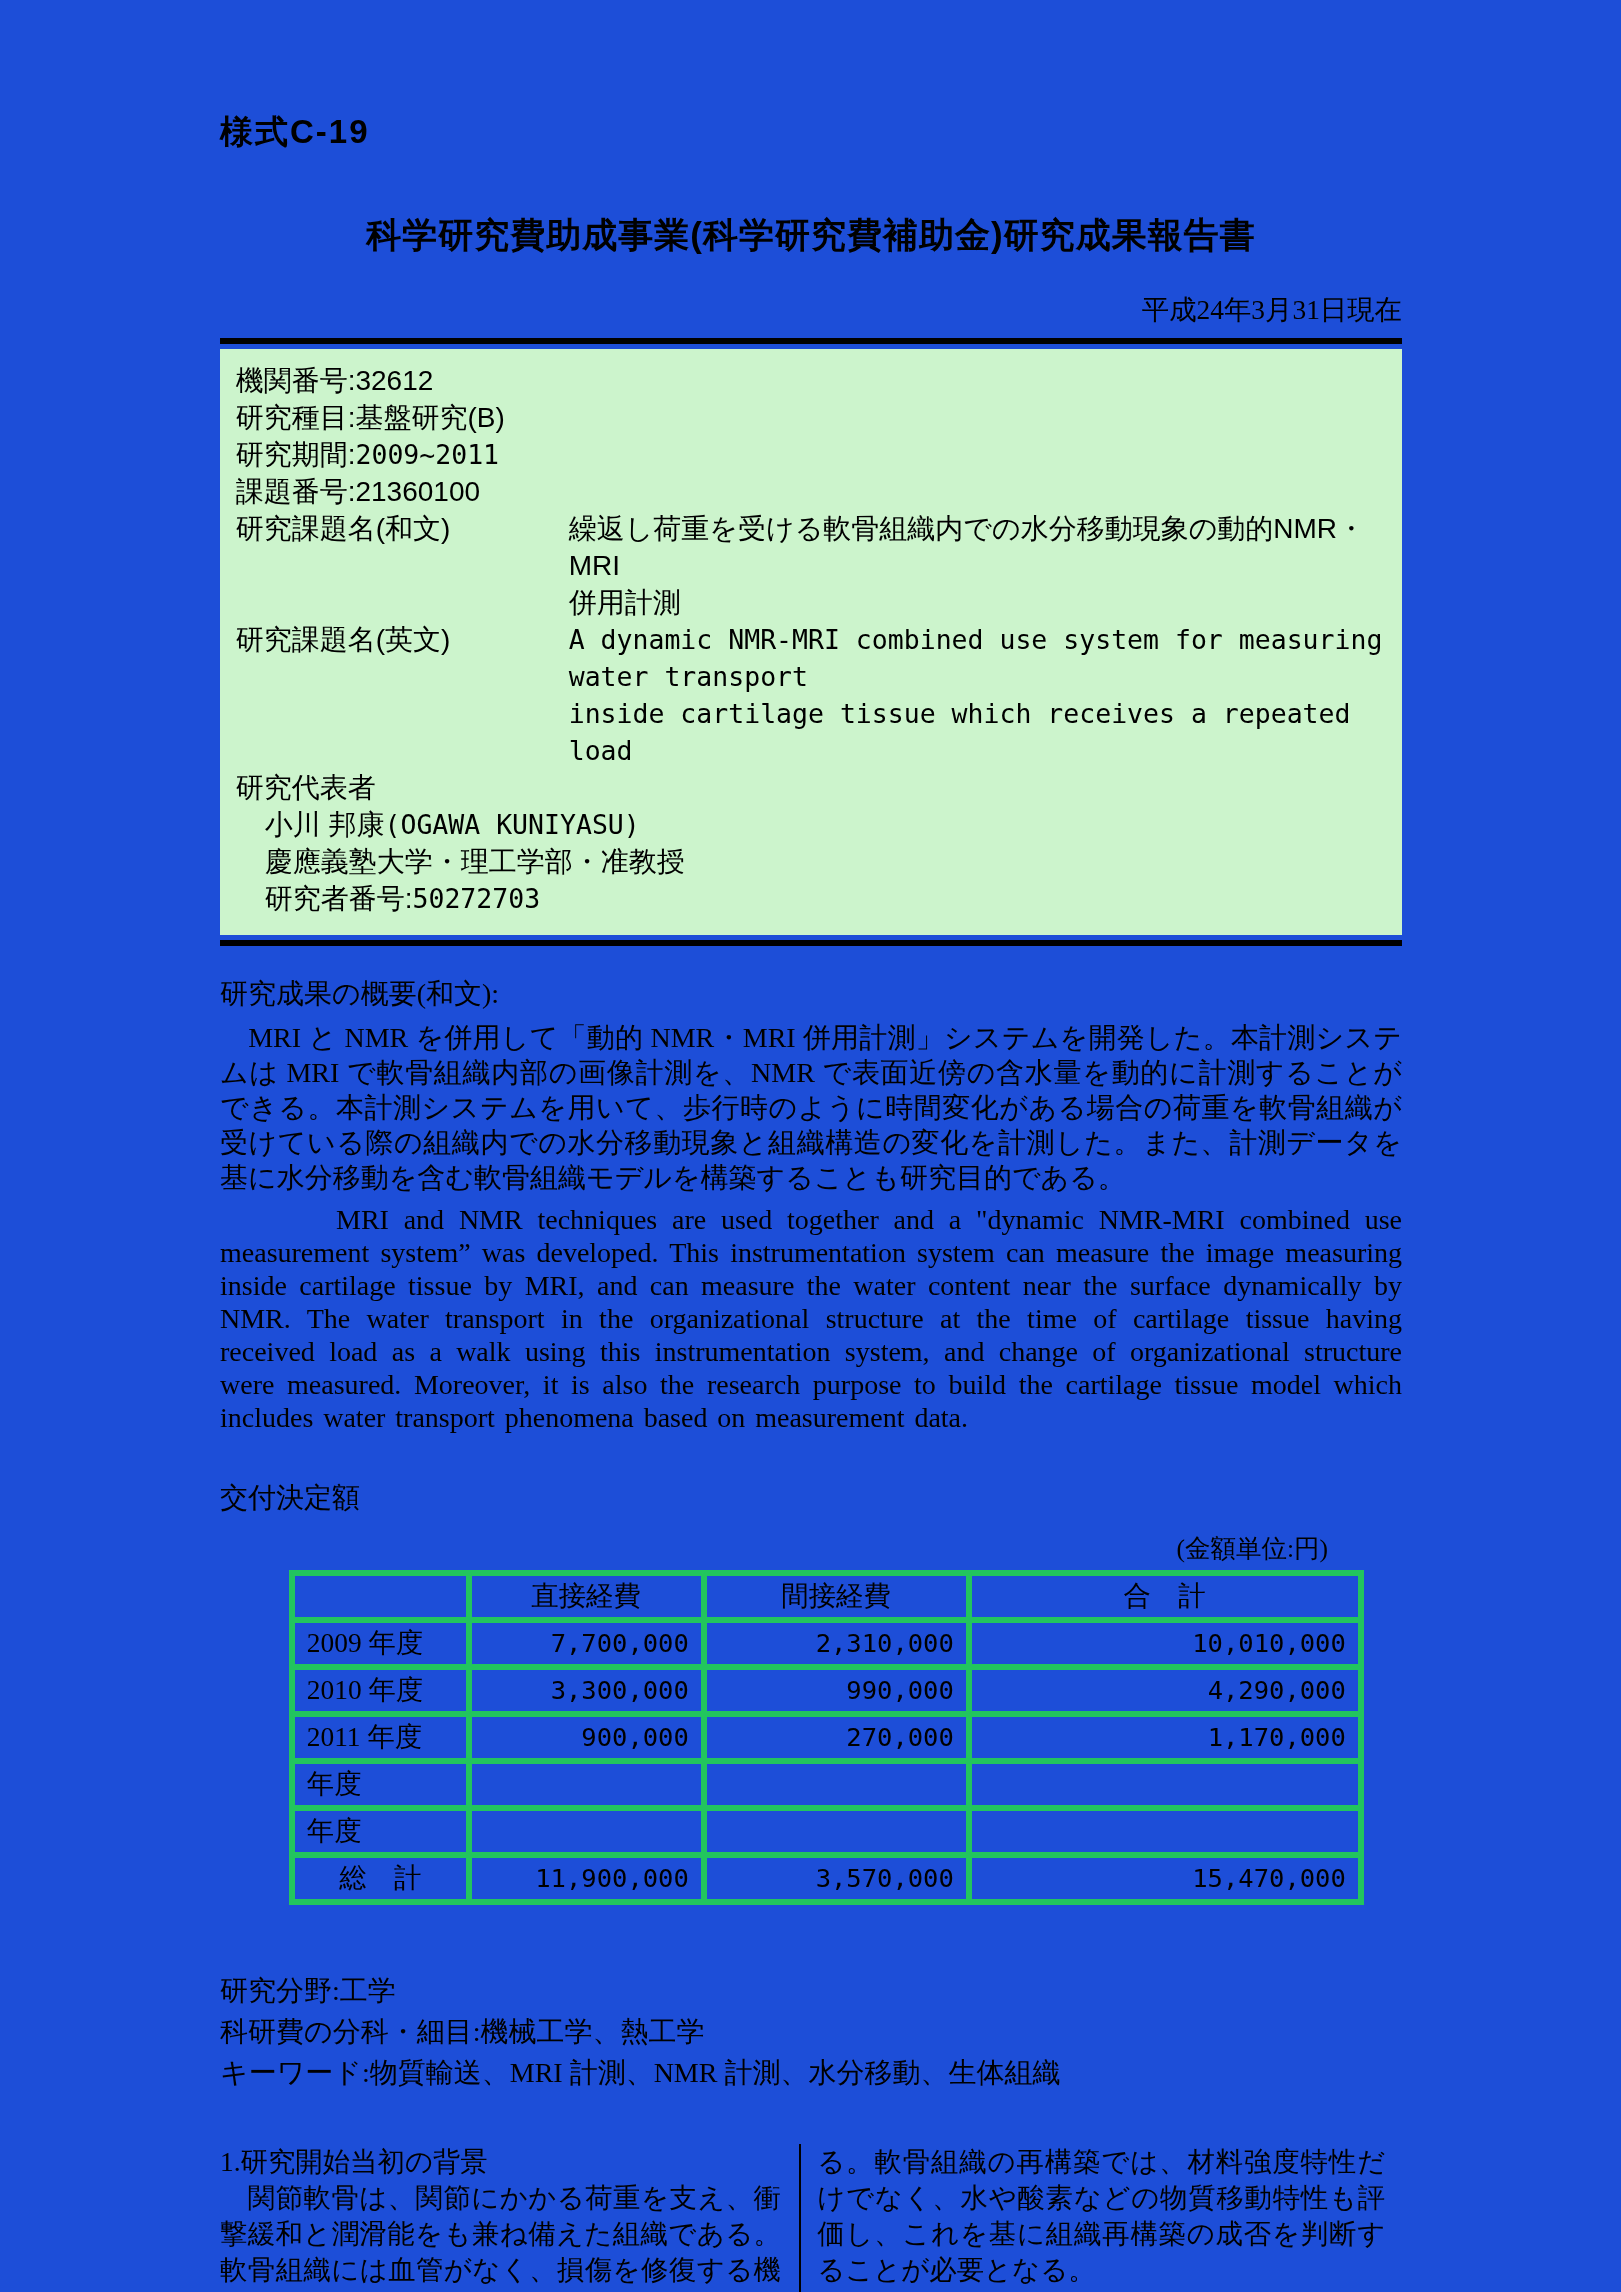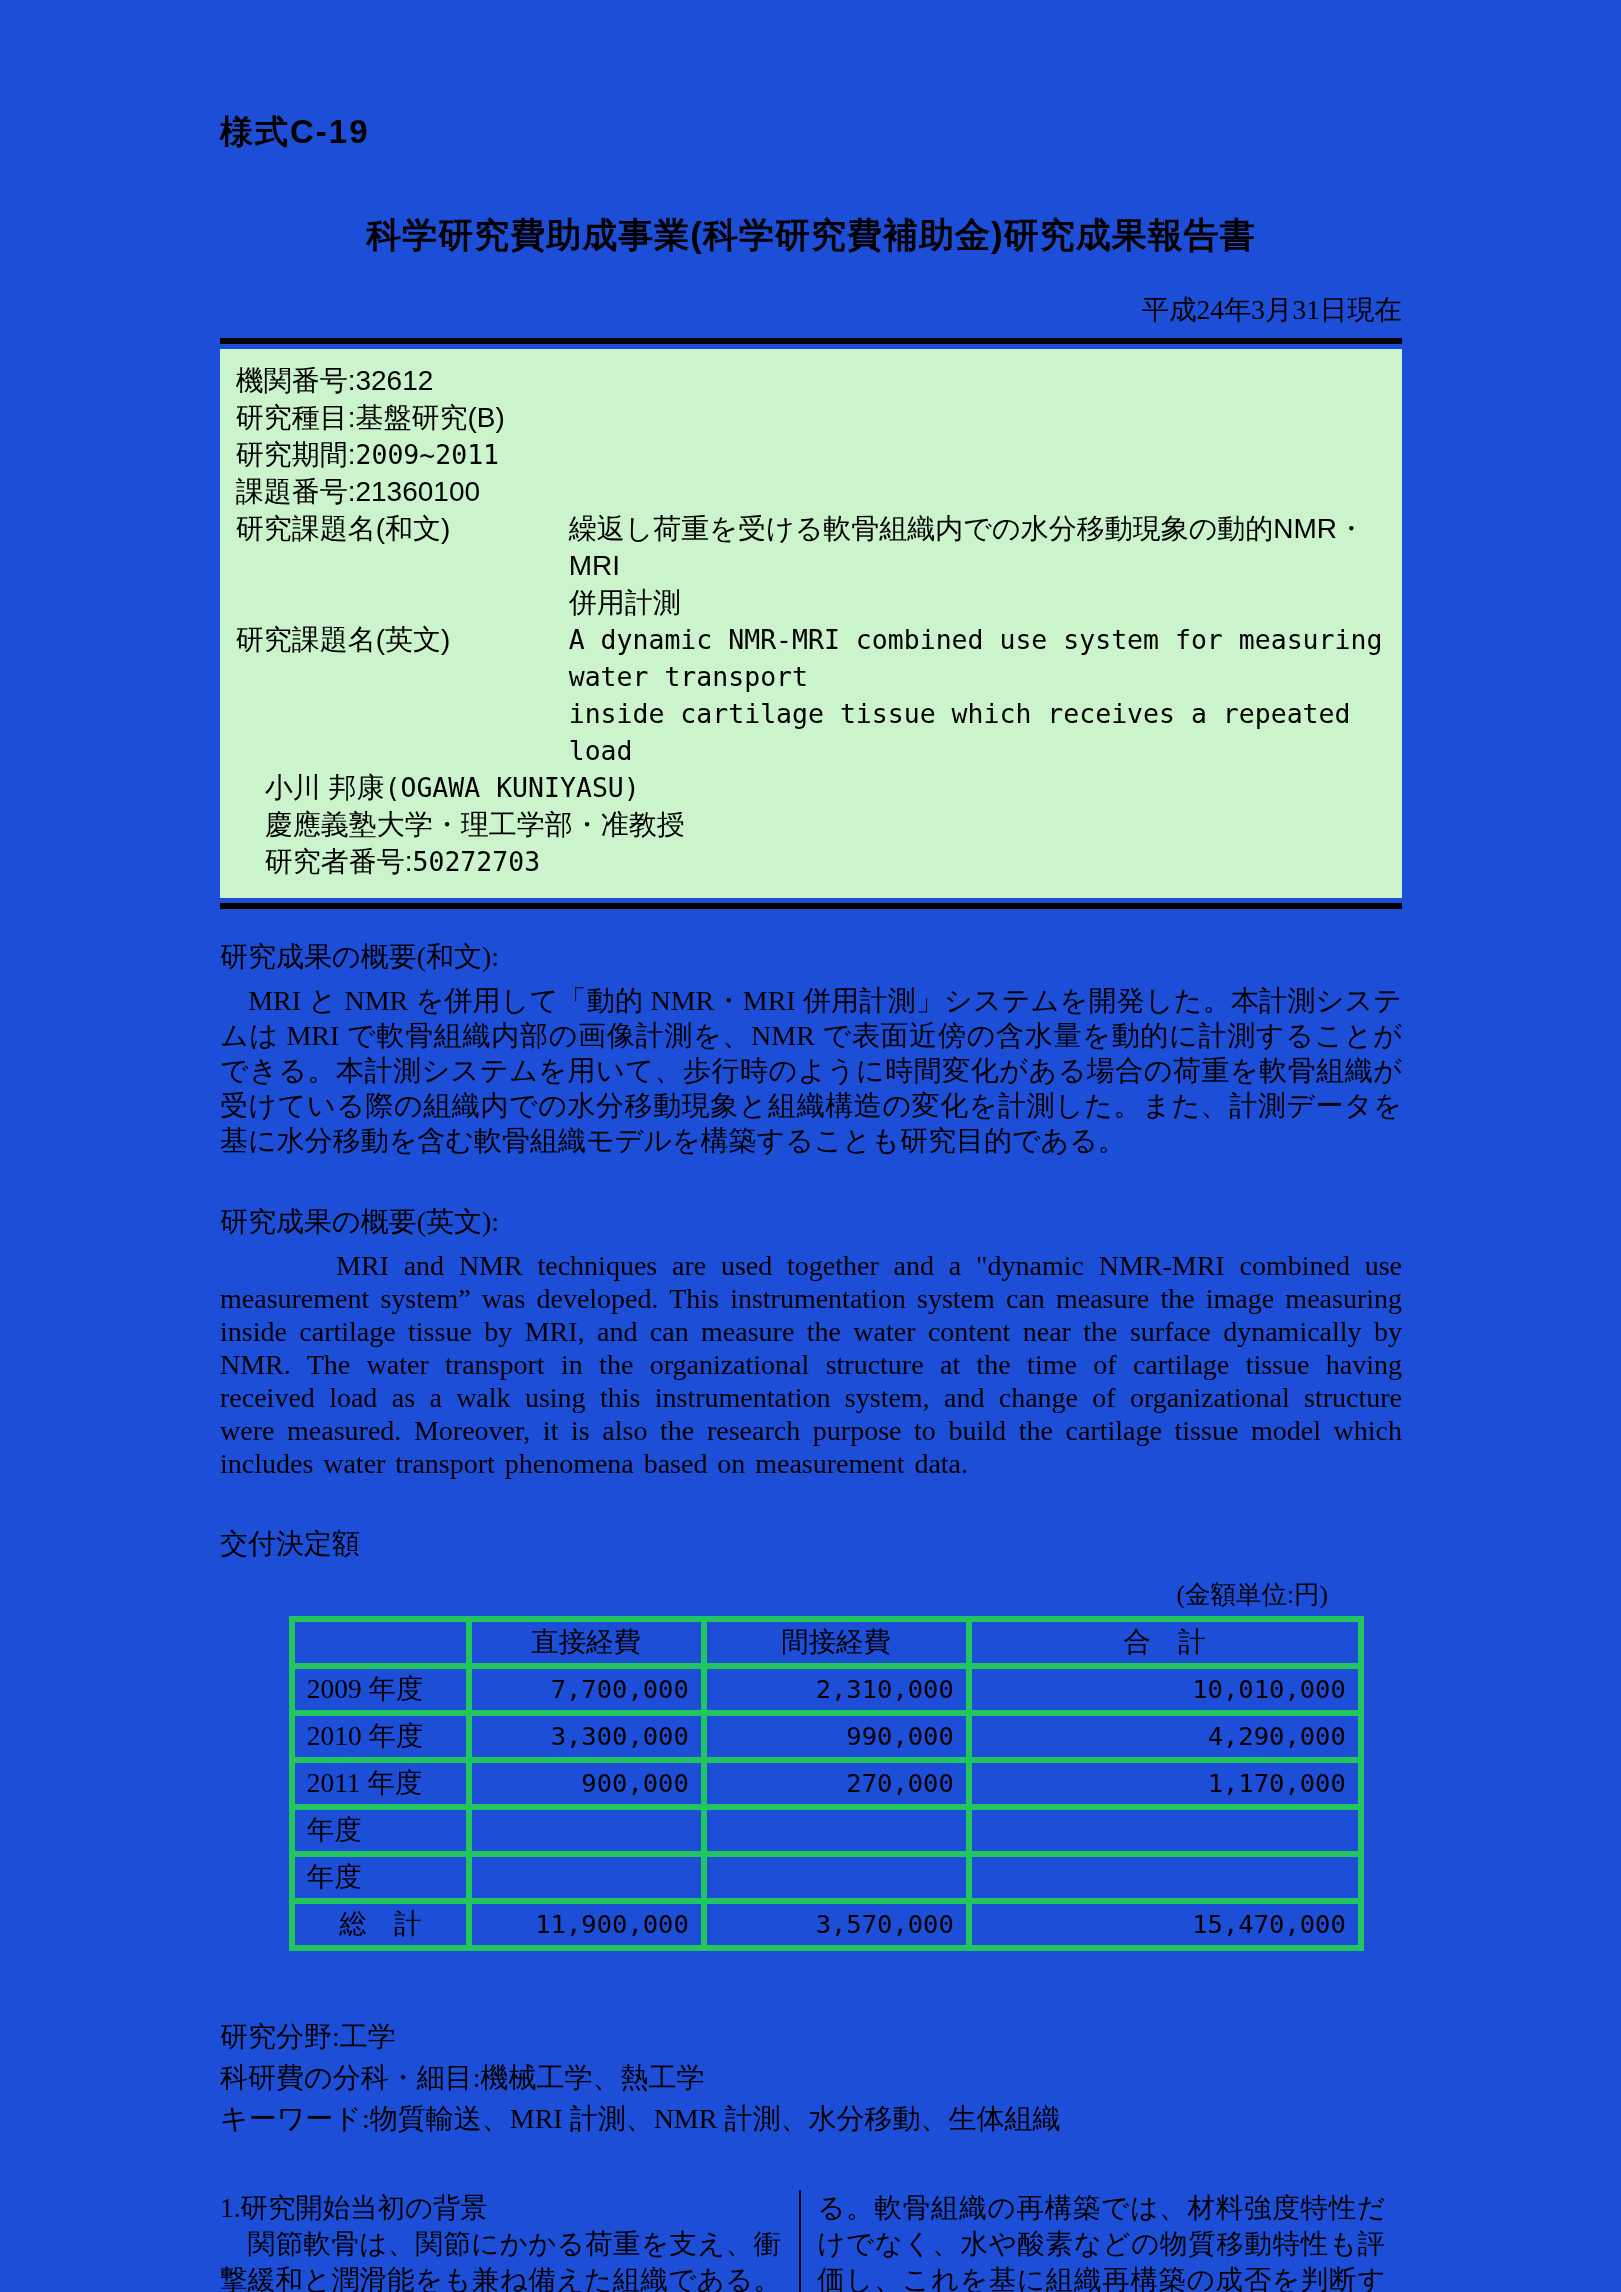--- a/index.html
+++ b/index.html
@@ -113,31 +113,31 @@
       <div class="ib-field">
         <span class="ib-label">研究課題名(和文)</span>
         <span>繰返し荷重を受ける軟骨組織内での水分移動現象の動的NMR・MRI</span>
       </div>
       <div class="ib-cont">併用計測</div>
       <div class="ib-field">
         <span class="ib-label">研究課題名(英文)</span>
         <span class="mono">A dynamic NMR-MRI combined use system for measuring water transport</span>
       </div>
       <div class="ib-cont mono">inside cartilage tissue which receives a repeated load</div>
+      <div class="ib-line">研究代表者</div>
       <div class="ib-line ib-indent"><span>小川 邦康</span><span class="mono">(OGAWA  KUNIYASU)</span></div>
       <div class="ib-line ib-indent">慶應義塾大学・理工学部・准教授</div>
       <div class="ib-line ib-indent"><span>研究者番号:</span><span class="mono">50272703</span></div>
     </div>
 
     <div class="rule rule-bottom"></div>
 
     <div class="sec-label">研究成果の概要(和文):</div>
     <p class="jp-summary">　MRI と NMR を併用して「動的 NMR・MRI 併用計測」システムを開発した。本計測システムは MRI で軟骨組織内部の画像計測を、NMR で表面近傍の含水量を動的に計測することができる。本計測システムを用いて、歩行時のように時間変化がある場合の荷重を軟骨組織が受けている際の組織内での水分移動現象と組織構造の変化を計測した。また、計測データを基に水分移動を含む軟骨組織モデルを構築することも研究目的である。</p>
 
-    <div class="sec-label gap-lg">研究成果の概要(英文):</div>
     <p class="en-summary">MRI and NMR techniques are used together and a "dynamic NMR-MRI combined use measurement system” was developed.  This instrumentation system can measure the image measuring inside cartilage tissue by MRI, and can measure the water content near the surface dynamically by NMR.  The water transport in the organizational structure at the time of cartilage tissue having received load as a walk using this instrumentation system, and change of organizational structure were measured.  Moreover, it is also the research purpose to build the cartilage tissue model which includes water transport phenomena based on measurement data.</p>
 
     <div class="sec-label gap-lg">交付決定額</div>
 
     <div class="grant-wrap">
       <div class="unit-note">(金額単位:円)</div>
       <table class="grant">
         <colgroup>
           <col class="c-label">
             <col class="c-direct">

